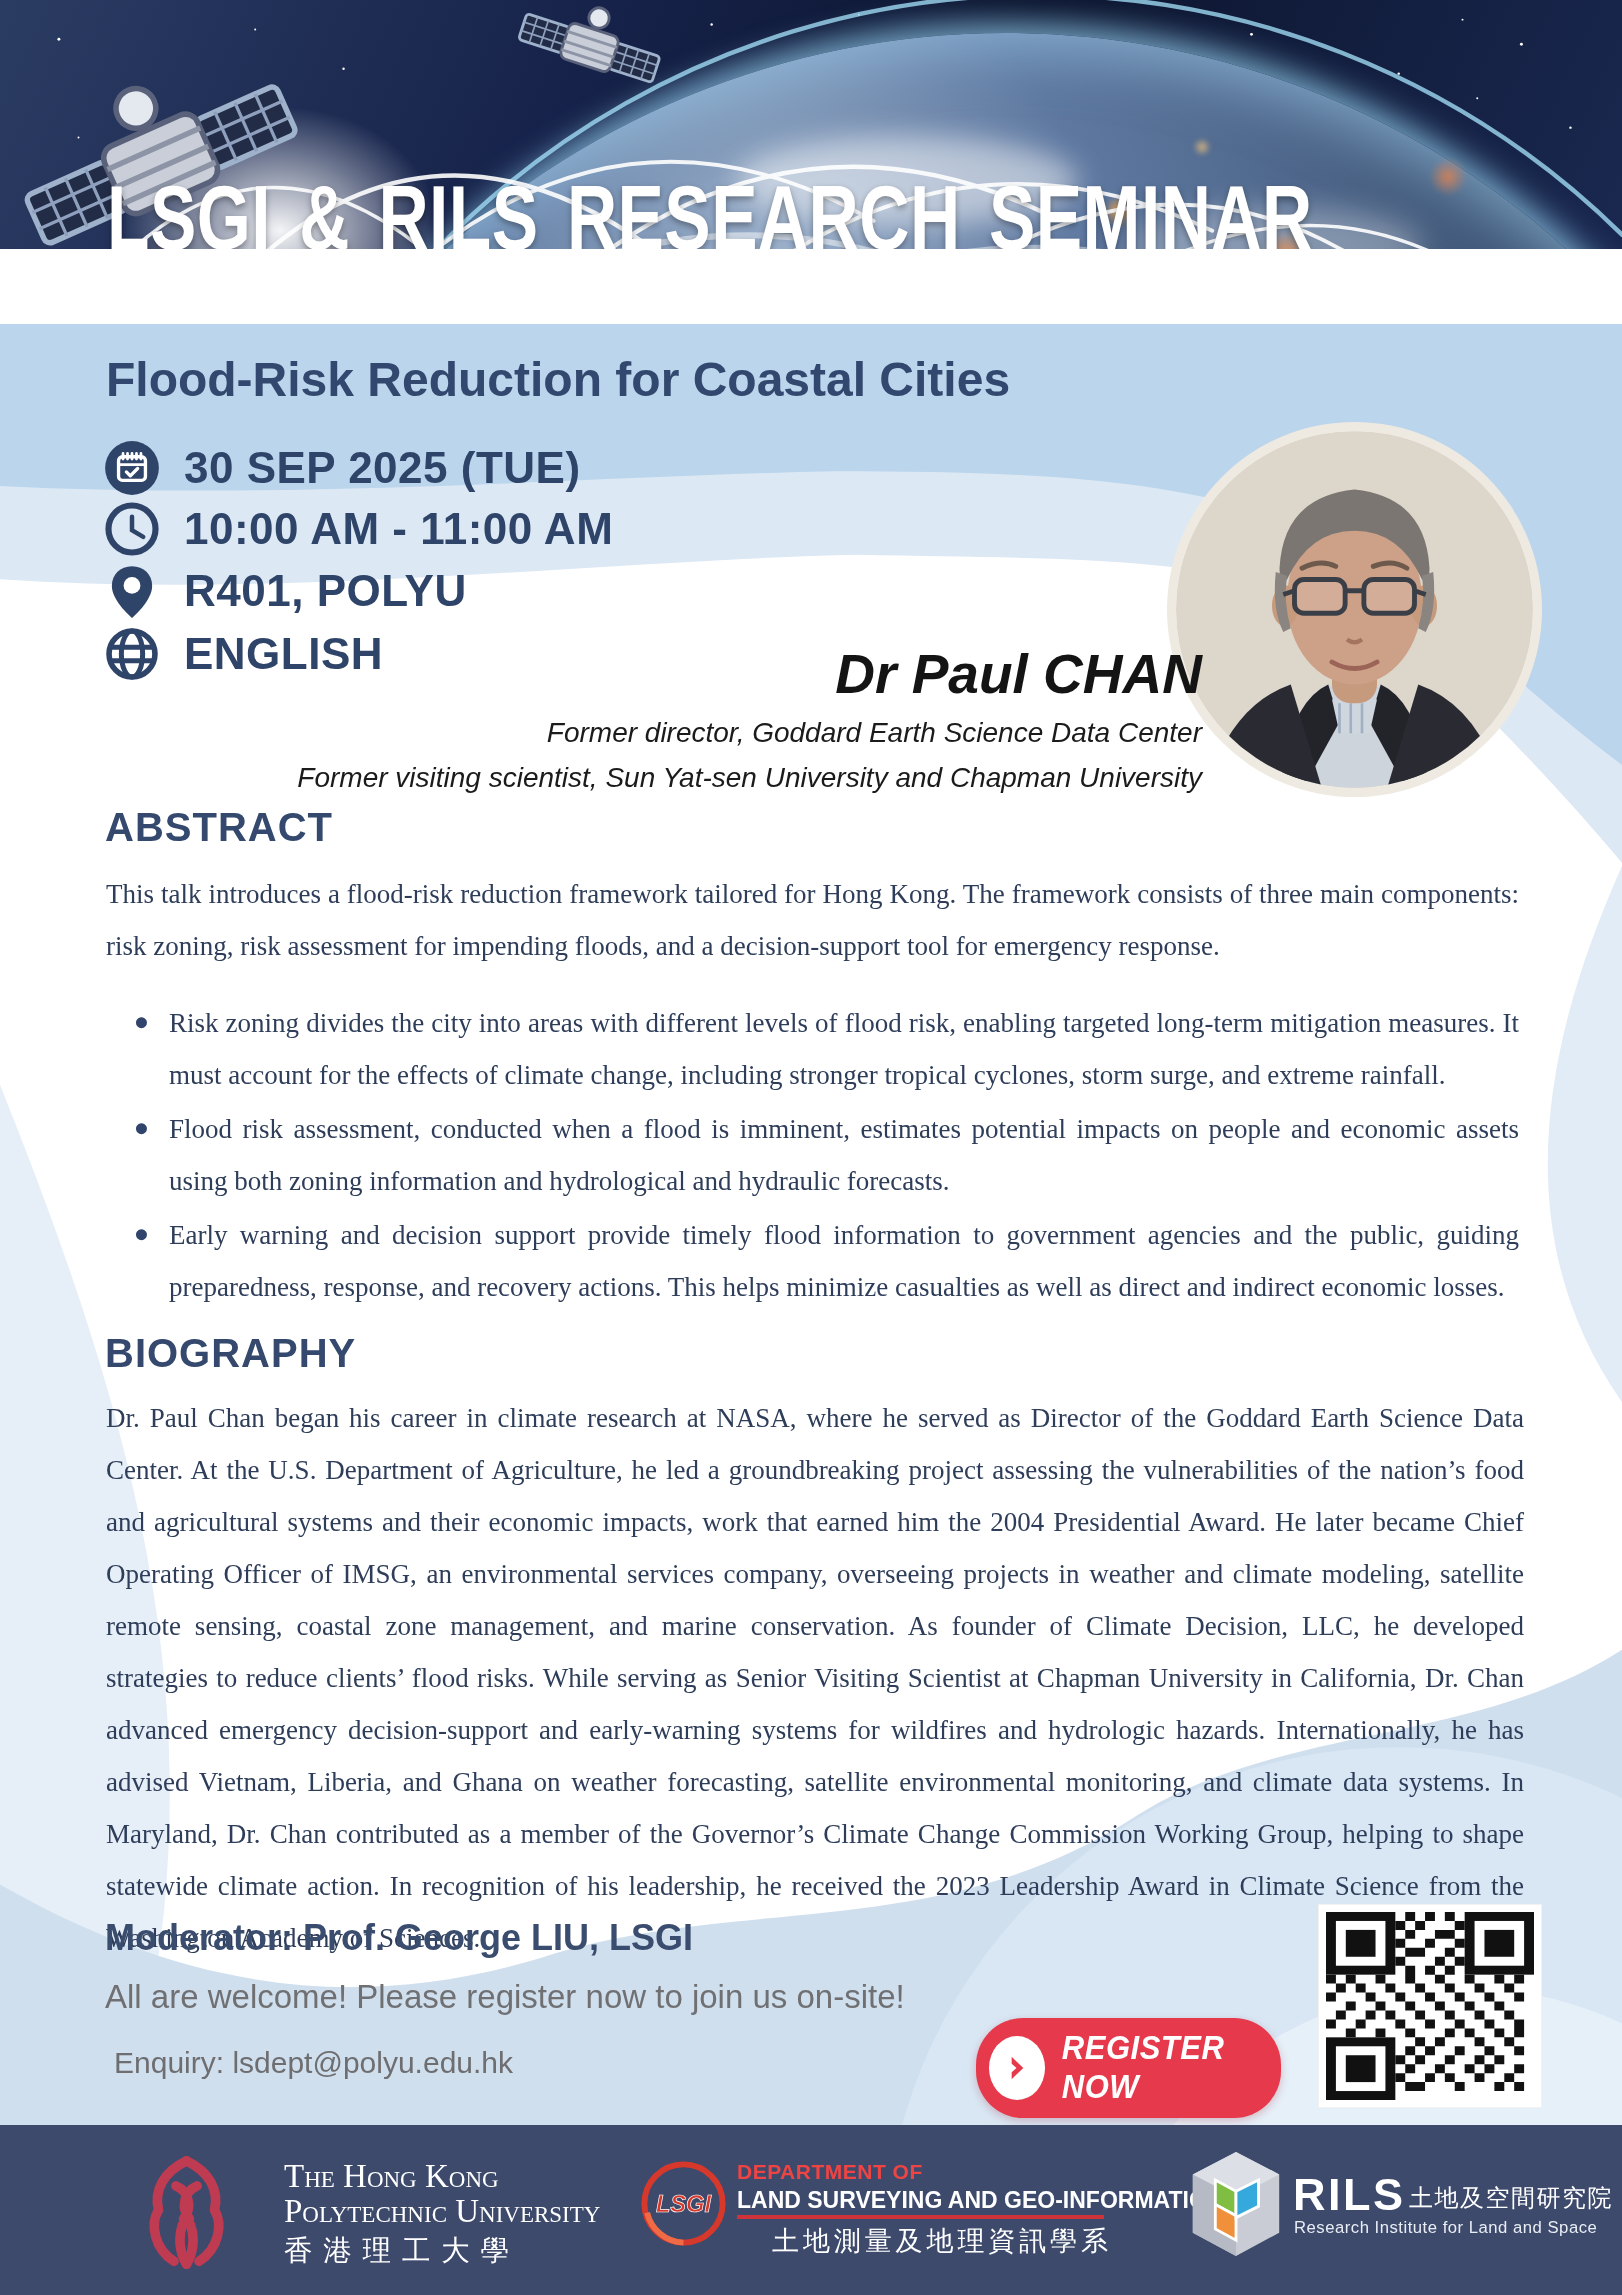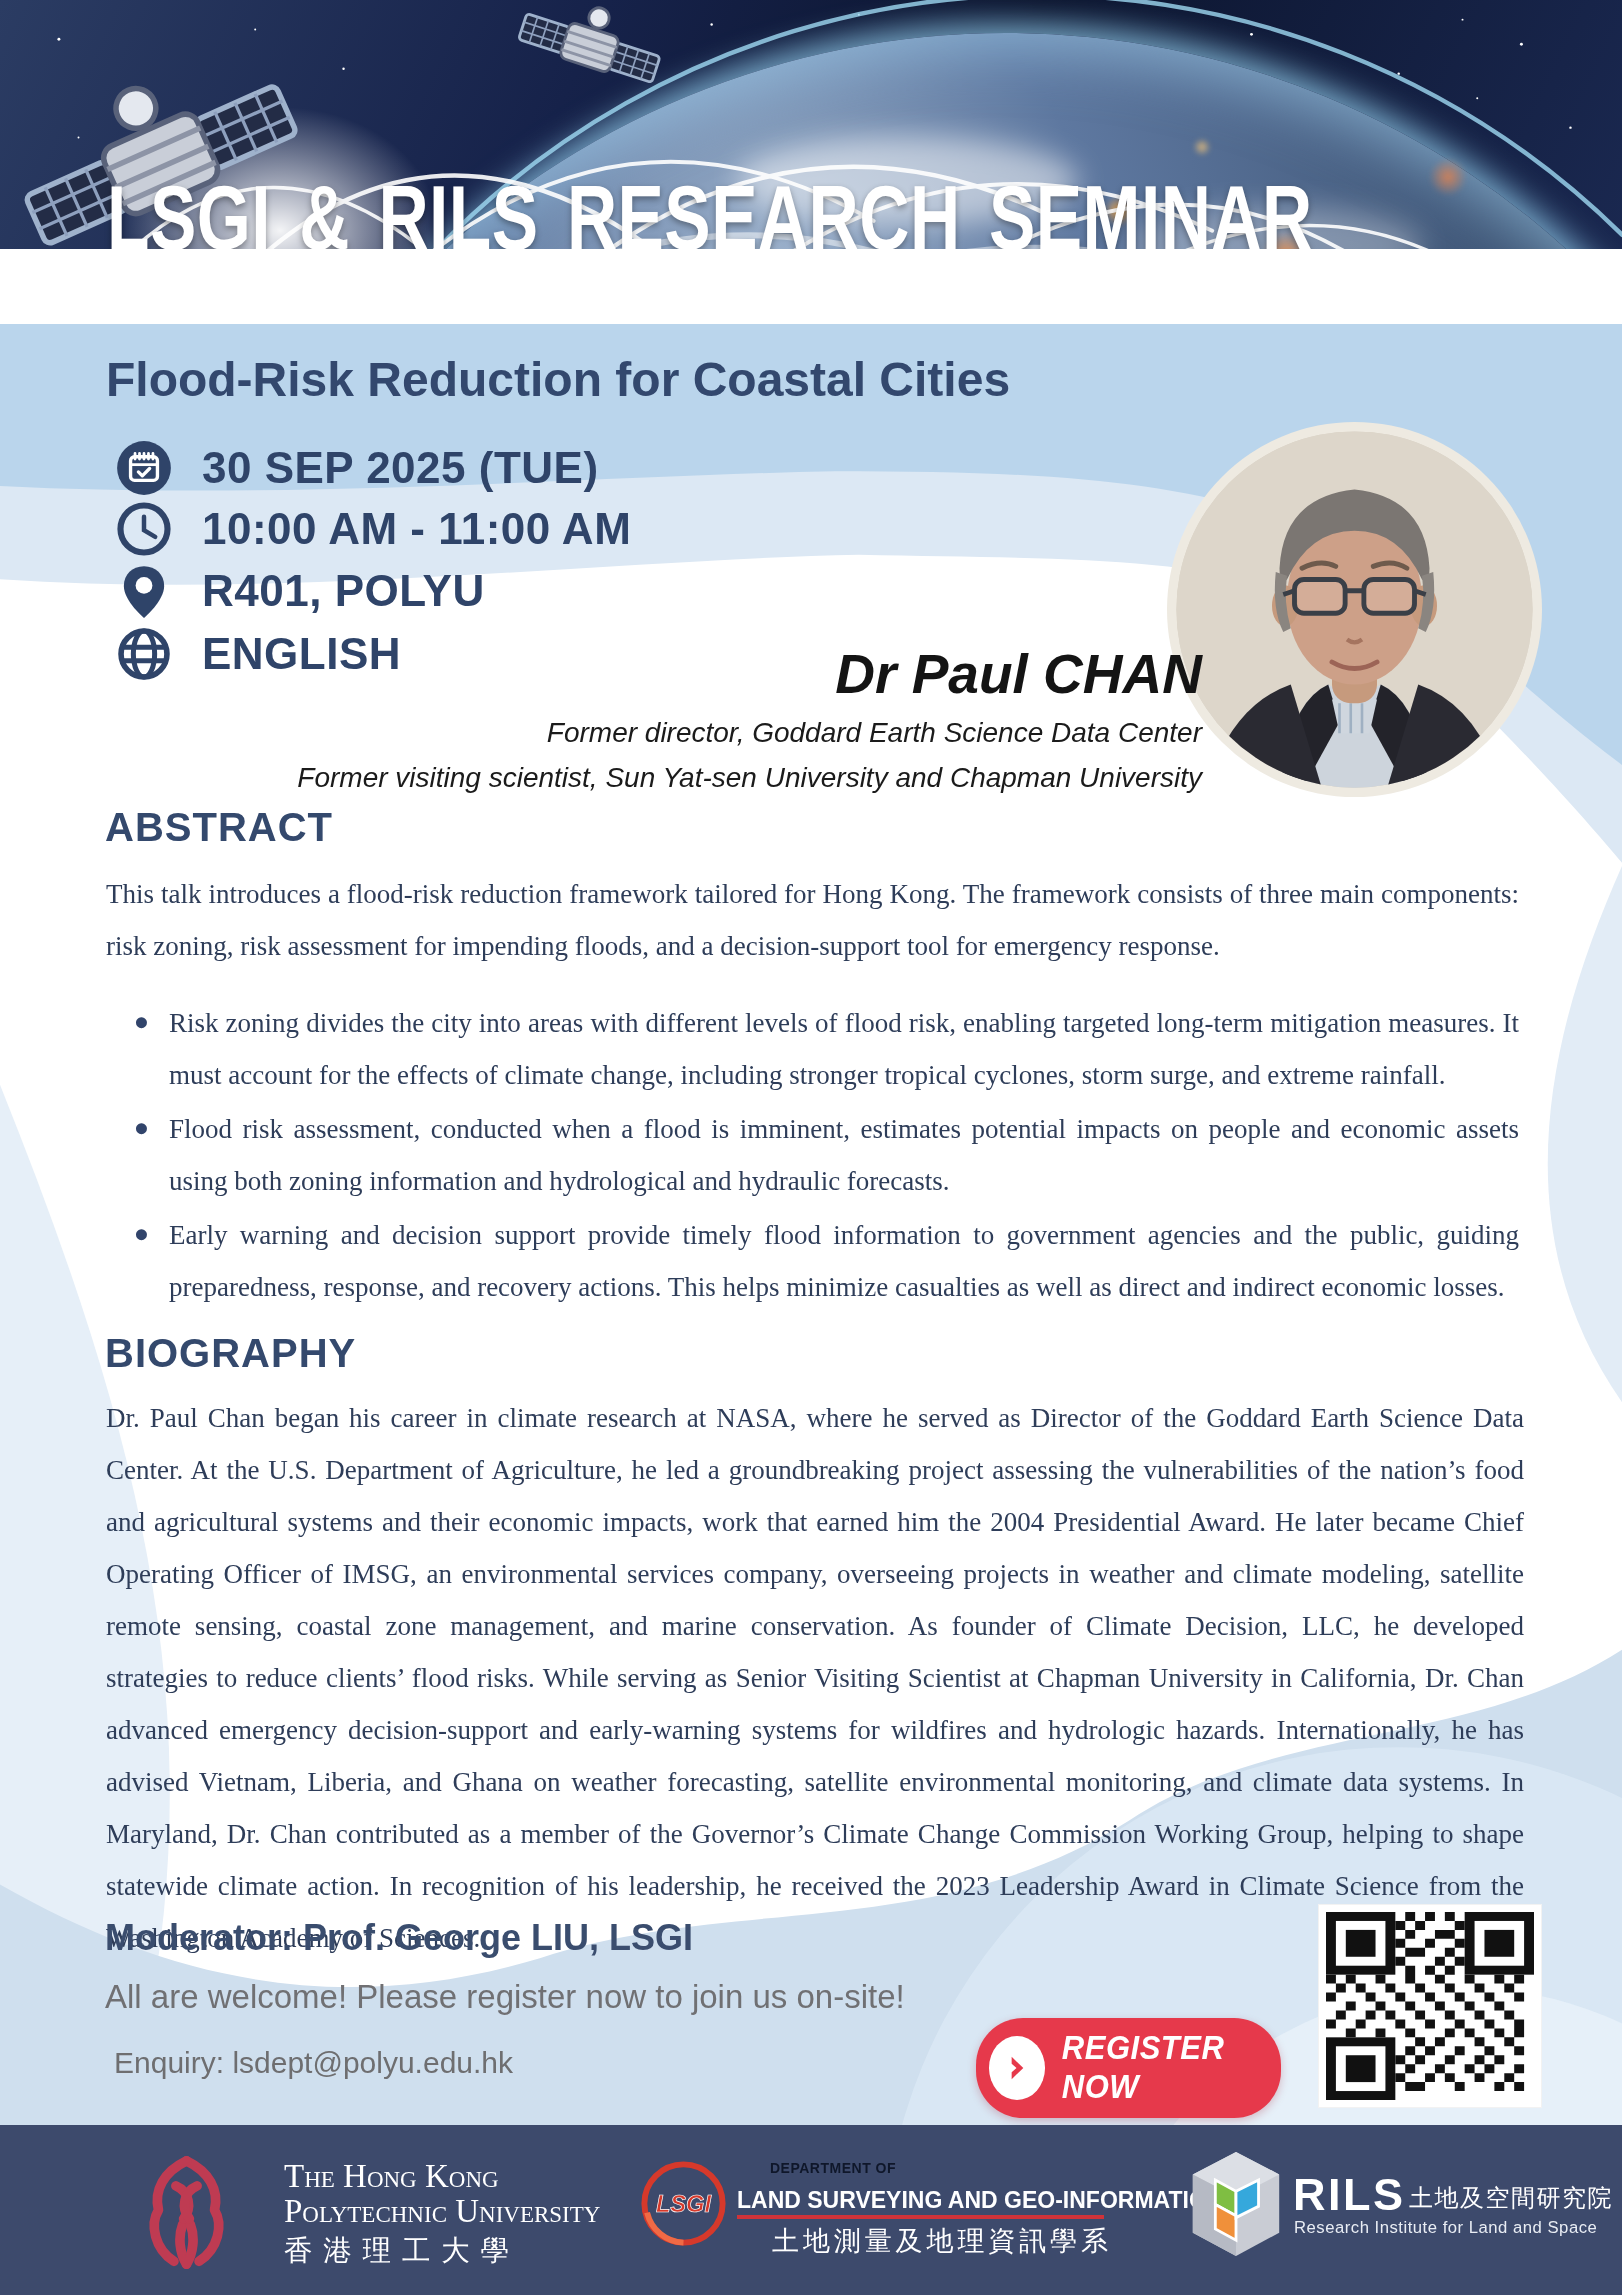--- a/index.html
+++ b/index.html
@@ -28,21 +28,21 @@
               font-size:79px;line-height:1;letter-spacing:0.5px;word-spacing:9.8px;white-space:nowrap;
               transform:scale(.88,1.14);transform-origin:left top;
               text-shadow:0 2px 6.9px rgba(0,0,0,.35);}
 
   
   .bg-mid{position:absolute;left:0;top:324px;width:1623px;height:1801px;}
 
   
   .seminar-title{position:absolute;left:106px;top:352px;font-size:48px;font-weight:700;
                  color:#33486e;letter-spacing:0px;white-space:nowrap;}
-  .detail-row{position:absolute;left:116px;height:56px;display:flex;align-items:center;gap:30px;}
+  .detail-row{position:absolute;left:104px;height:56px;display:flex;align-items:center;gap:24px;}
   .detail-row .ic{width:56px;height:56px;flex:0 0 56px;}
   .detail-label{font-size:44px;font-weight:700;color:#2f4469;white-space:nowrap;letter-spacing:0.5px;}
   .r1{top:440px}.r2{top:501px}.r3{top:563px}.r4{top:626px}
 
   
   .speaker-photo{position:absolute;left:1167px;top:422px;width:375px;height:375px;}
   .speaker-name{position:absolute;right:421px;top:642px;font-size:55px;font-weight:700;
                 font-style:italic;color:#141414;white-space:nowrap;}
   .speaker-role1{position:absolute;right:421px;top:717px;font-size:28px;font-style:italic;
                  color:#1b1b1b;white-space:nowrap;}
@@ -77,21 +77,21 @@
   .qr svg{position:absolute;left:6.9px;top:6.9px;width:208px;height:188px;}
 
   
   .footer{position:absolute;left:0;top:2125px;width:1623px;height:171px;background:#3d4a6c;}
   .polyu-mark{position:absolute;left:113px;top:2154px;width:147px;height:116px;}
   .polyu-en{position:absolute;left:284px;top:2159px;color:#ffffff;
             font-family:"Liberation Serif",serif;font-variant:small-caps;font-size:33px;line-height:35px;
             white-space:nowrap;}
   .polyu-cn{position:absolute;left:284px;top:2232px;color:#ffffff;font-size:28.5px;letter-spacing:10.8px;white-space:nowrap;}
   .lsgi-mark{position:absolute;left:638px;top:2158px;width:91px;height:91px;}
-  .lsgi-l1{position:absolute;left:737px;top:2160px;color:#0f172a;font-size:14px;font-weight:700;letter-spacing:0.5px;white-space:nowrap;margin-left:33px;}
+  .lsgi-l1{position:absolute;left:737px;top:2160px;color:#ef4444;font-size:21px;font-weight:700;letter-spacing:0.5px;white-space:nowrap;}
   .lsgi-l2{position:absolute;left:737px;top:2187px;color:#ffffff;font-size:23px;font-weight:700;letter-spacing:0px;white-space:nowrap;}
   .lsgi-bar{position:absolute;left:737px;top:2215px;width:367px;height:3.9px;background:#cf3339;}
   .lsgi-cn{position:absolute;left:737px;top:2223px;color:#ffffff;font-size:27px;letter-spacing:3.9px;white-space:nowrap;margin-left:35px;}
   .rils-mark{position:absolute;left:1189px;top:2150px;width:94px;height:108px;}
   .rils-acr{position:absolute;left:1293px;top:2169px;color:#ffffff;font-size:45px;font-weight:700;letter-spacing:2.5px;white-space:nowrap;}
   .rils-cn{position:absolute;left:1409px;top:2182px;color:#ffffff;font-size:24px;letter-spacing:1.5px;white-space:nowrap;}
   .rils-en{position:absolute;left:1294px;top:2218px;color:#e9edf4;font-size:16.7px;letter-spacing:0.5px;white-space:nowrap;}
 </style>
 </head>
 <body>

